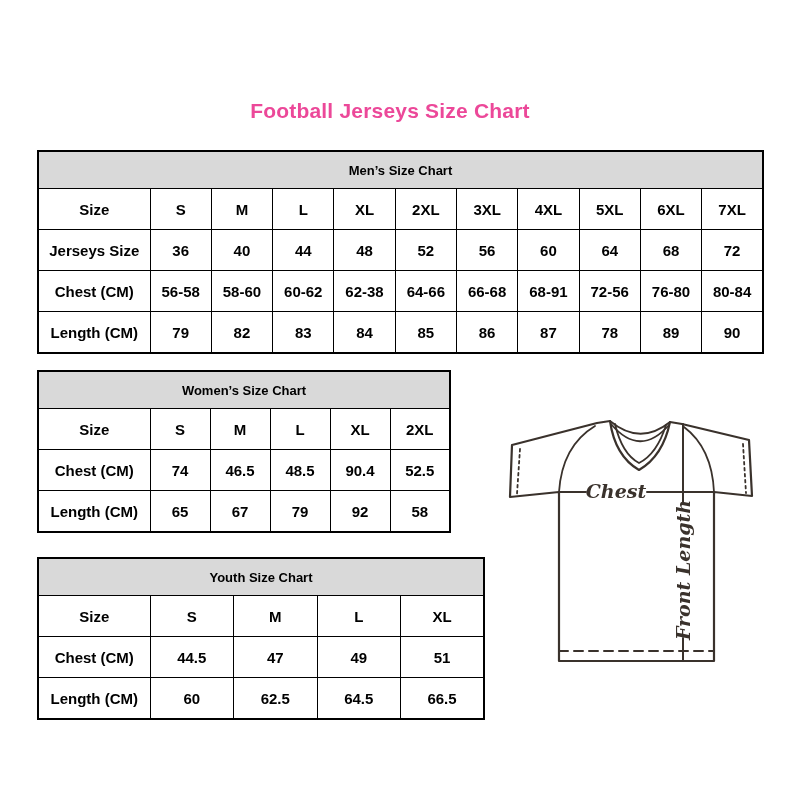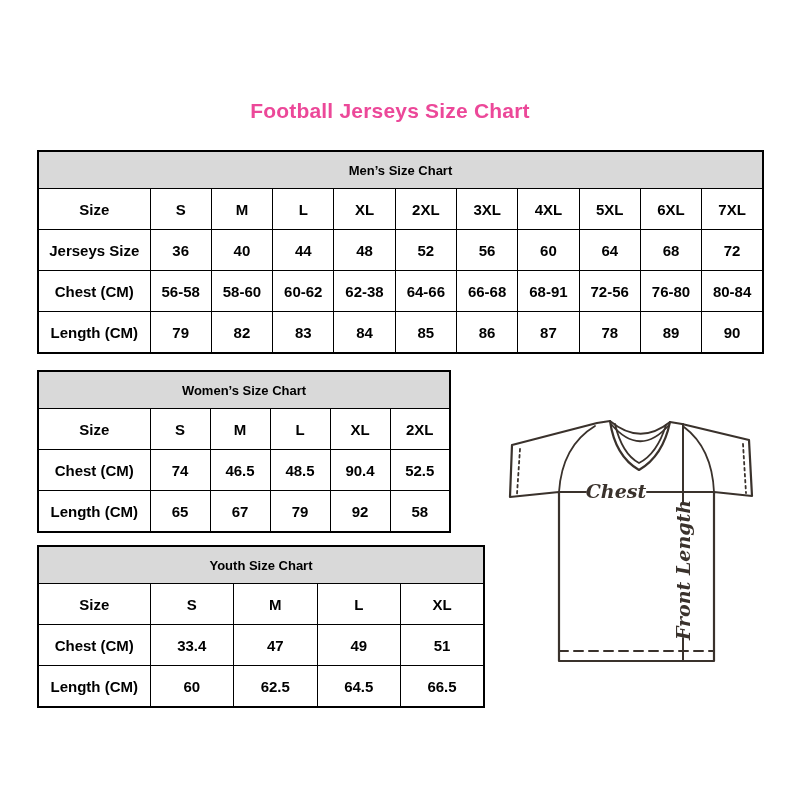--- a/index.html
+++ b/index.html
@@ -19,21 +19,21 @@
     border:1.5px solid #000; text-align:center; vertical-align:middle;
     font-weight:bold; font-size:15px; color:#000; height:40px; padding:0;
     overflow:hidden; white-space:nowrap;
   }
   table.size-table td.title-cell {
     background:#d9d9d9; font-size:13px; height:36px;margin-left:21px;
   }
   col.label-col { width:112px; }
   #men-table   { left:37px; top:150px; width:727px; }
   #women-table { left:37px; top:370px; width:414px; }
-  #youth-table { left:37px; top:545px; width:448px; }
+  #youth-table { left:37px; top:557px; width:448px; }
   #jersey { position:absolute; left:498px; top:398px; }
   .jersey-line { stroke:#3a322c; fill:none; stroke-width:2; stroke-linejoin:round; stroke-linecap:round; }
   .jersey-body { stroke:#3a322c; fill:#ffffff; stroke-width:2.2; stroke-linejoin:round; }
   .jersey-thin { stroke:#3a322c; fill:none; stroke-width:1.8; stroke-linejoin:round; stroke-linecap:round; }
   .measure-text {
     font-family:"DejaVu Serif", serif; font-style:italic; font-weight:bold;
     font-size:19px; fill:#3a322c;
   }
 </style>
 </head>
@@ -170,21 +170,21 @@
         </tr>
         <tr>
           <td>Size</td>
           <td>S</td>
           <td>M</td>
           <td>L</td>
           <td>XL</td>
         </tr>
         <tr>
           <td>Chest (CM)</td>
-          <td>33.4</td>
+          <td>44.5</td>
           <td>47</td>
           <td>49</td>
           <td>51</td>
         </tr>
         <tr>
           <td>Length (CM)</td>
           <td>60</td>
           <td>62.5</td>
           <td>64.5</td>
           <td>66.5</td>

